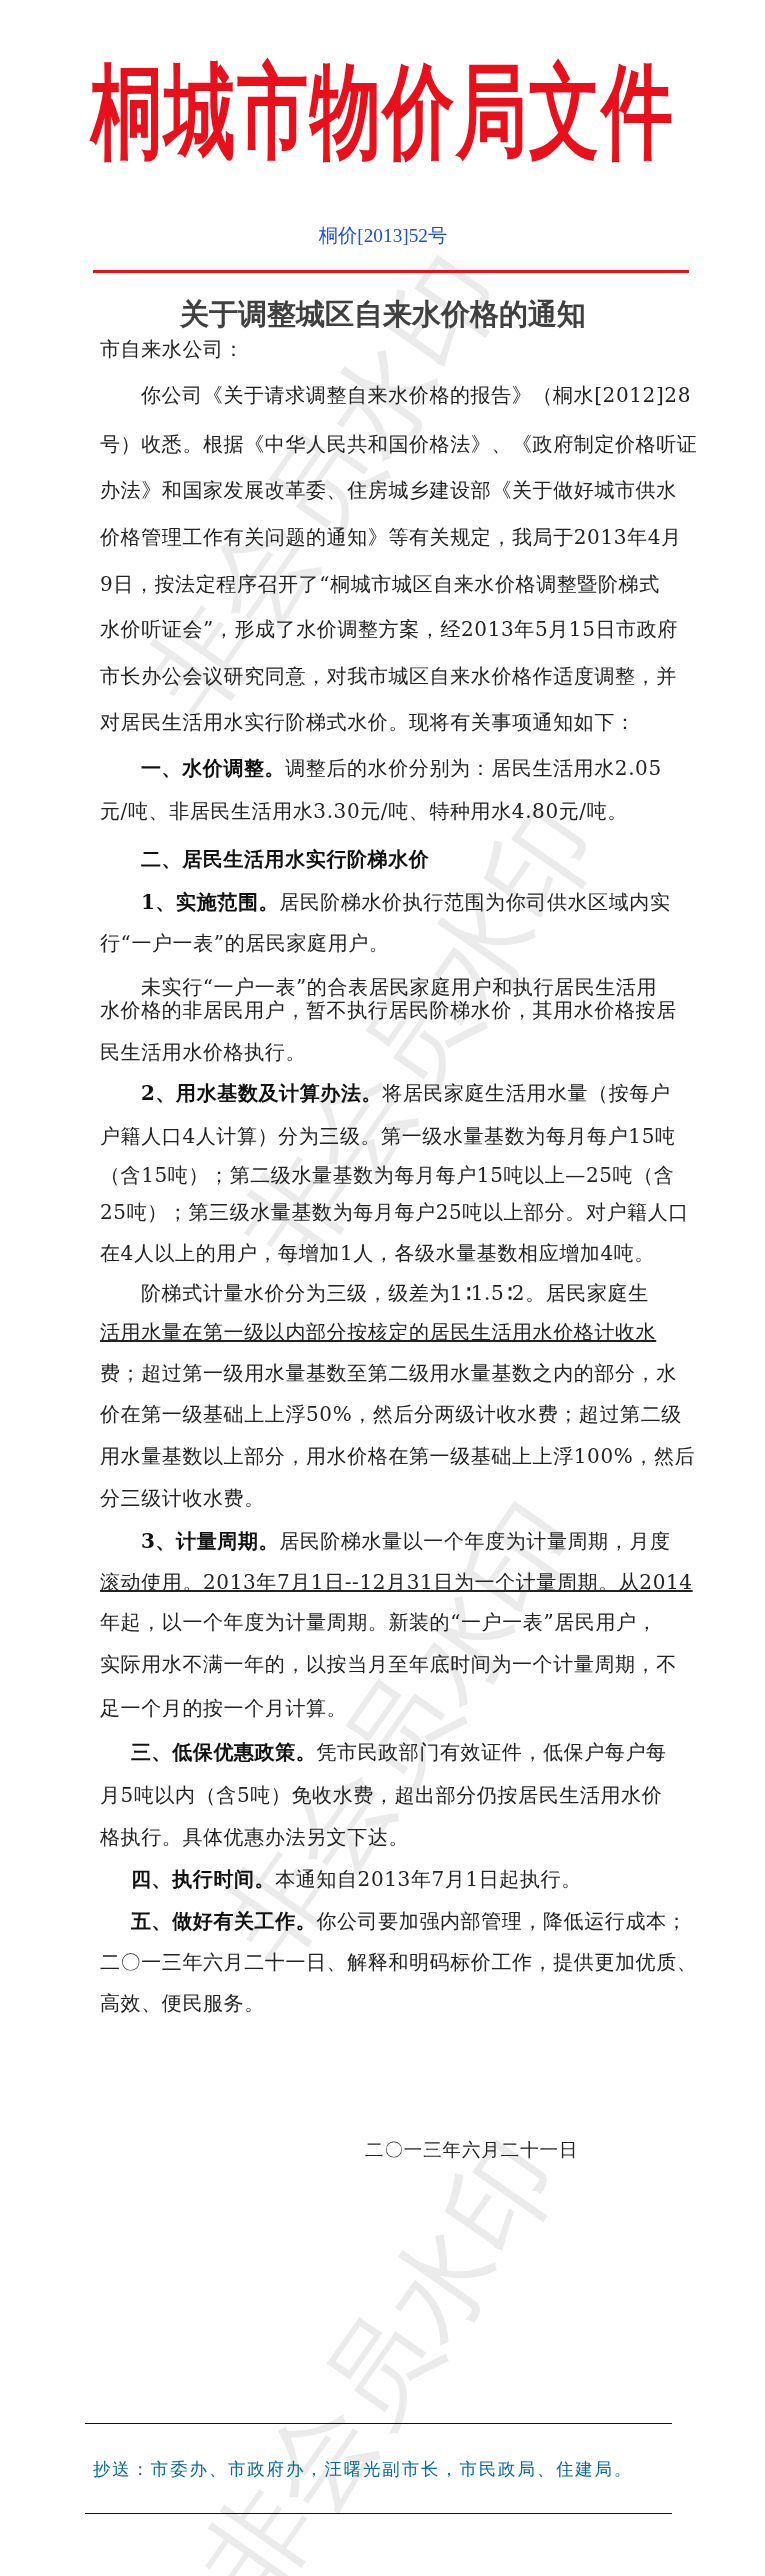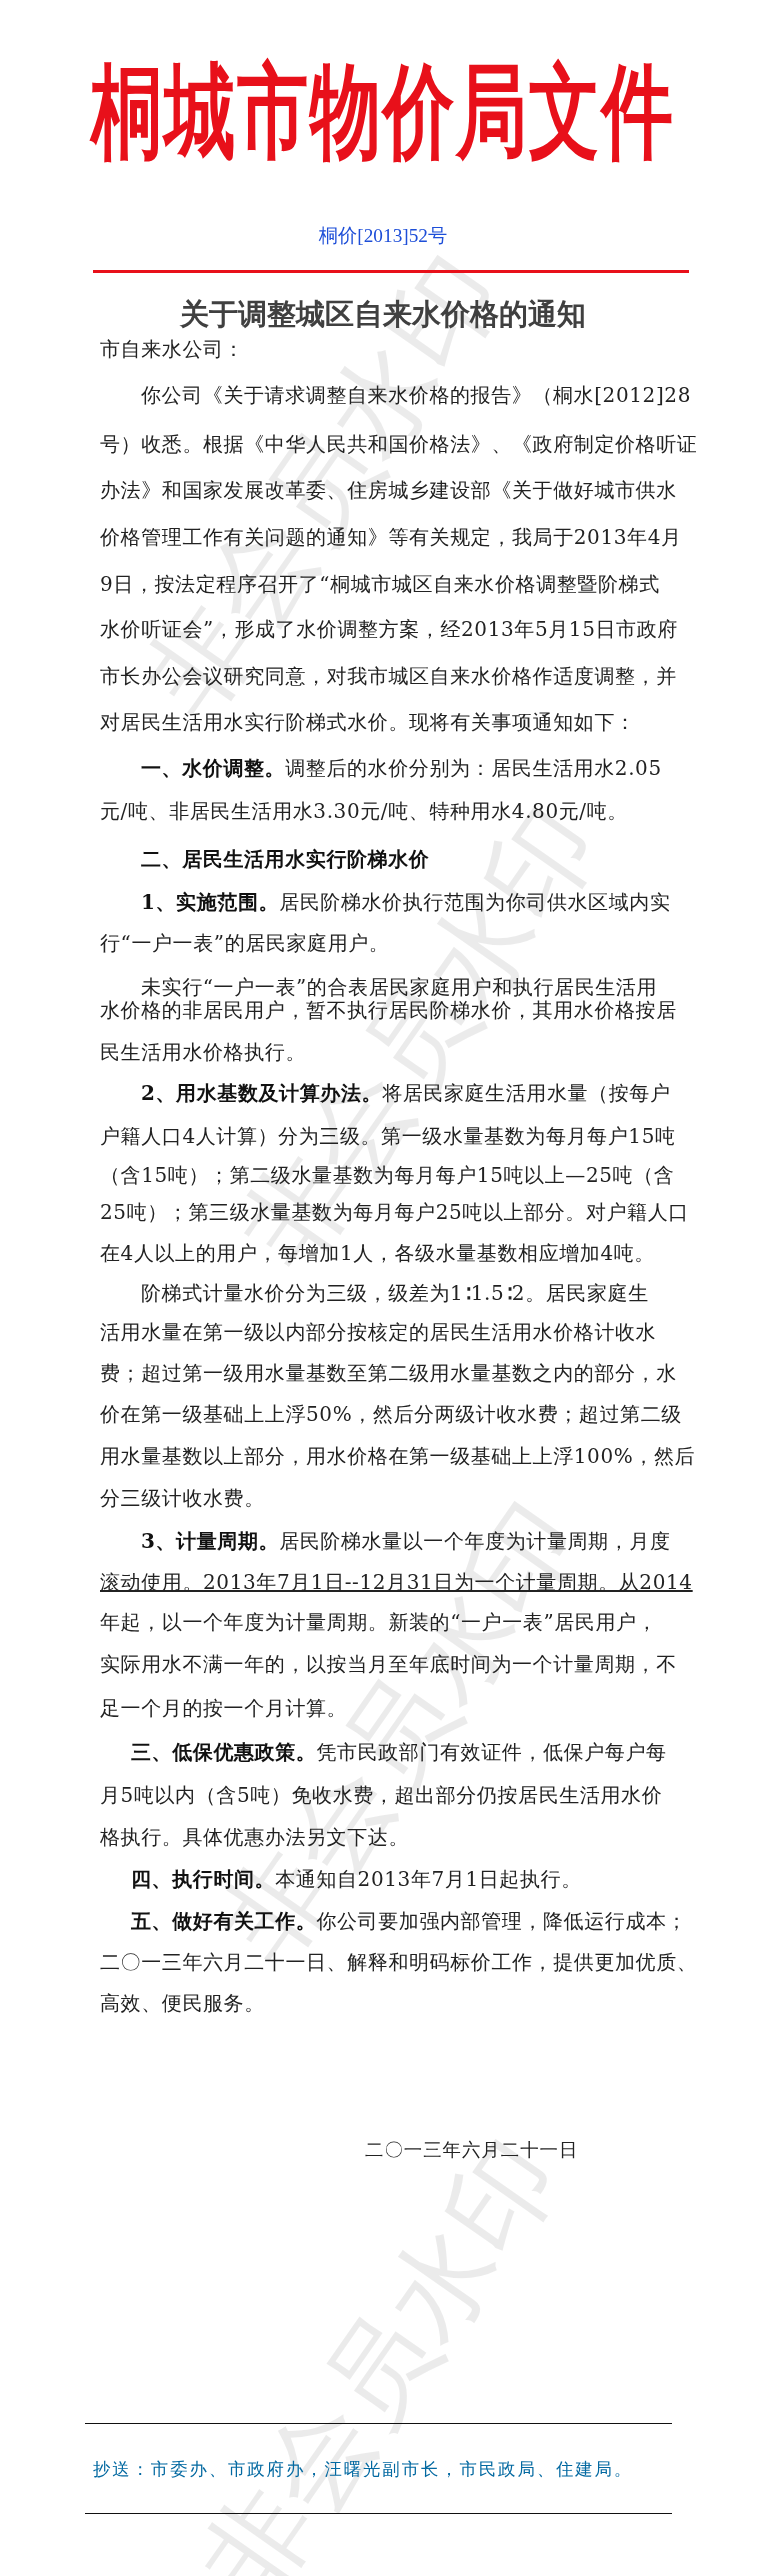--- a/index.html
+++ b/index.html
@@ -63,21 +63,21 @@
 <div class="line" style="top:1039px;">民生活用水价格执行。</div>
 
 <div class="line" style="top:1080px;left:141px;">
   <b>2、用水基数及计算办法。</b><span>将居民家庭生活用水量（按每户</span>
 </div>
 <div class="line" style="top:1123px;">户籍人口4人计算）分为三级。第一级水量基数为每月每户15吨</div>
 <div class="line" style="top:1162px;text-align:right;">（含15吨）；第二级水量基数为每月每户15吨以上—25吨（含</div>
 <div class="line" style="top:1199px;">25吨）；第三级水量基数为每月每户25吨以上部分。对户籍人口</div>
 <div class="line" style="top:1240px;">在4人以上的用户，每增加1人，各级水量基数相应增加4吨。</div>
 <div class="line" style="top:1280px;left:141px;">阶梯式计量水价分为三级，级差为1∶1.5∶2。居民家庭生</div>
-<div class="line" style="top:1319px;">活用水量在第一级以内部分按核定的居民生活用水价格计收水</div>
+<div class="line" style="top:1319px;text-decoration:underline;">活用水量在第一级以内部分按核定的居民生活用水价格计收水</div>
 <div class="line" style="top:1360px;">费；超过第一级用水量基数至第二级用水量基数之内的部分，水</div>
 <div class="line" style="top:1401px;">价在第一级基础上上浮50%，然后分两级计收水费；超过第二级</div>
 <div class="line" style="top:1443px;">用水量基数以上部分，用水价格在第一级基础上上浮100%，然后</div>
 <div class="line" style="top:1485px;">分三级计收水费。</div>
 
 <div class="line" style="top:1528px;left:141px;">
   <b>3、计量周期。</b><span>居民阶梯水量以一个年度为计量周期，月度</span>
 </div>
 <div class="line" style="top:1569px;text-decoration:underline;">滚动使用。2013年7月1日--12月31日为一个计量周期。从2014</div>
 <div class="line" style="top:1609px;">年起，以一个年度为计量周期。新装的“一户一表”居民用户，</div>

